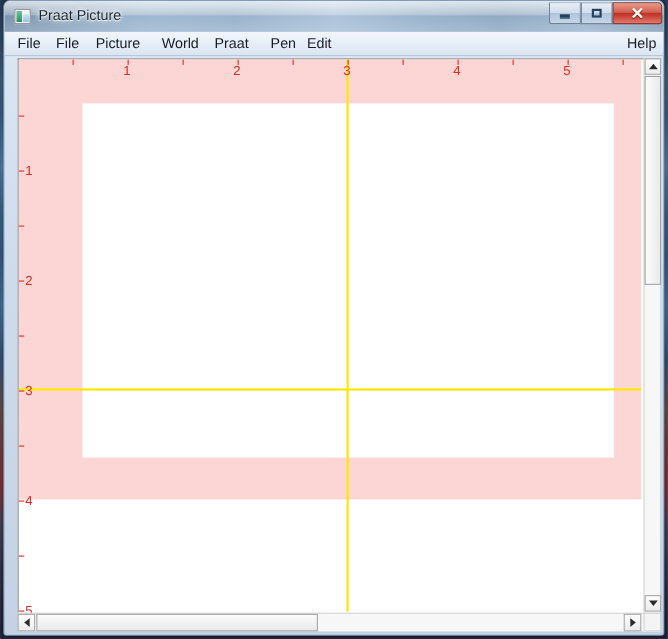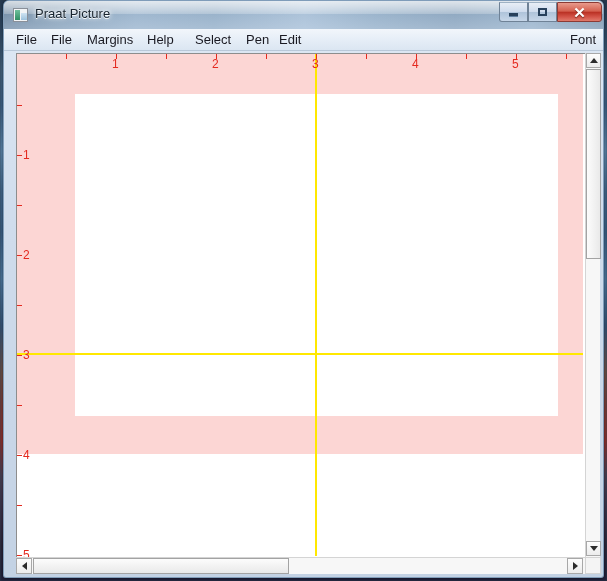--- a/index.html
+++ b/index.html
@@ -302,26 +302,26 @@
     <div class="winbtn" id="btn-close">
       <div class="glyph">
           <div class="x">✕</div>
         </div>
     </div>
   </div>
 
   <div id="menubar">
     <div class="menu-item" style="left:7px">File</div>
     <div class="menu-item" style="left:42px">File</div>
-    <div class="menu-item" style="left:78px">Margins</div>
-    <div class="menu-item" style="left:138px">Help</div>
-    <div class="menu-item" style="left:186px">Select</div>
+    <div class="menu-item" style="left:78px">Picture</div>
+    <div class="menu-item" style="left:138px">World</div>
+    <div class="menu-item" style="left:186px">Praat</div>
     <div class="menu-item" style="left:237px">Pen</div>
     <div class="menu-item" style="left:270px">Edit</div>
-    <div class="menu-item" style="left:561px">Font</div>
+    <div class="menu-item" style="left:561px">Help</div>
   </div>
 
   <div id="canvas-frame">
 
     <div id="pink-region">
       <div id="inner-white"></div>
     </div>
 
     <div id="cross-v"></div>
     <div id="cross-h"></div>

